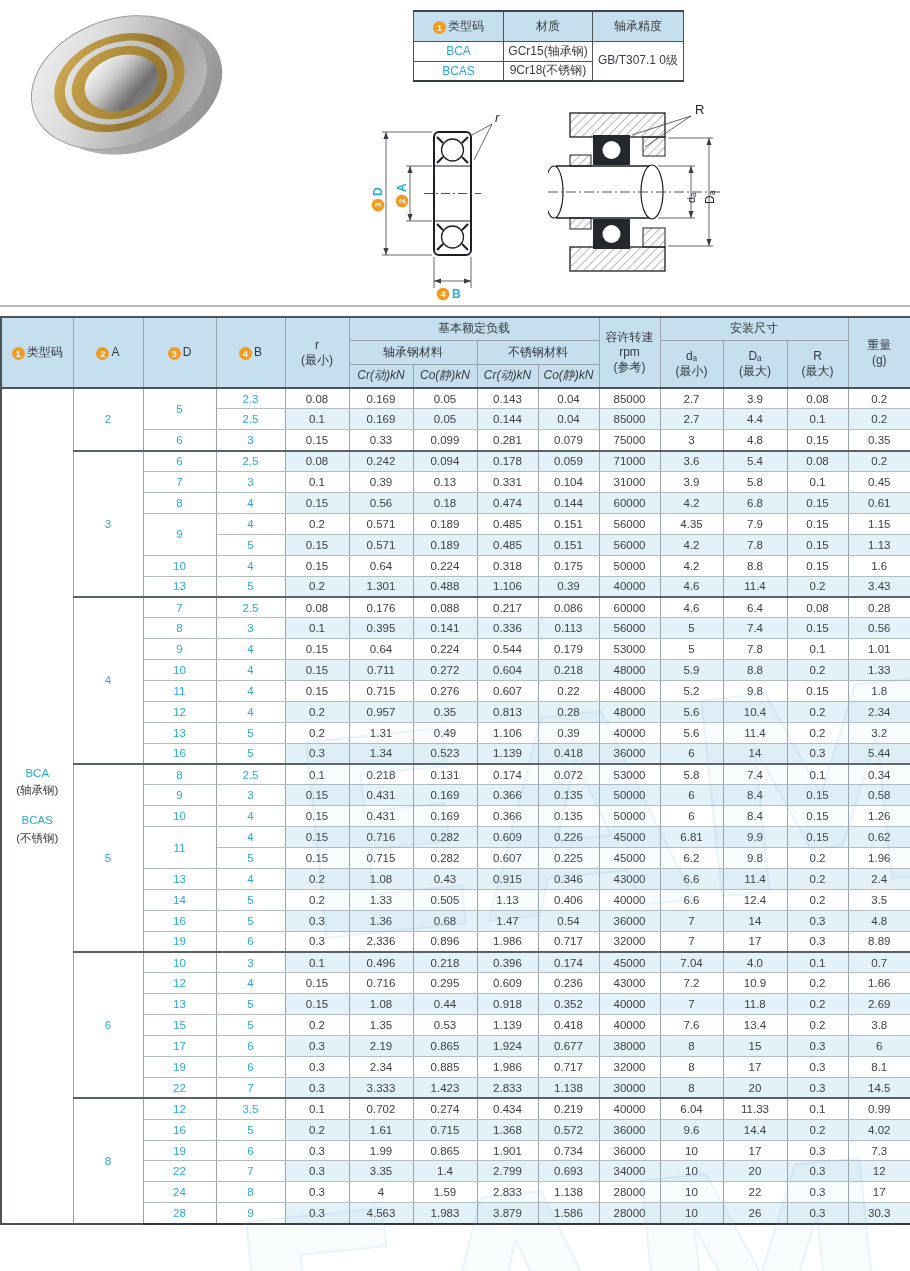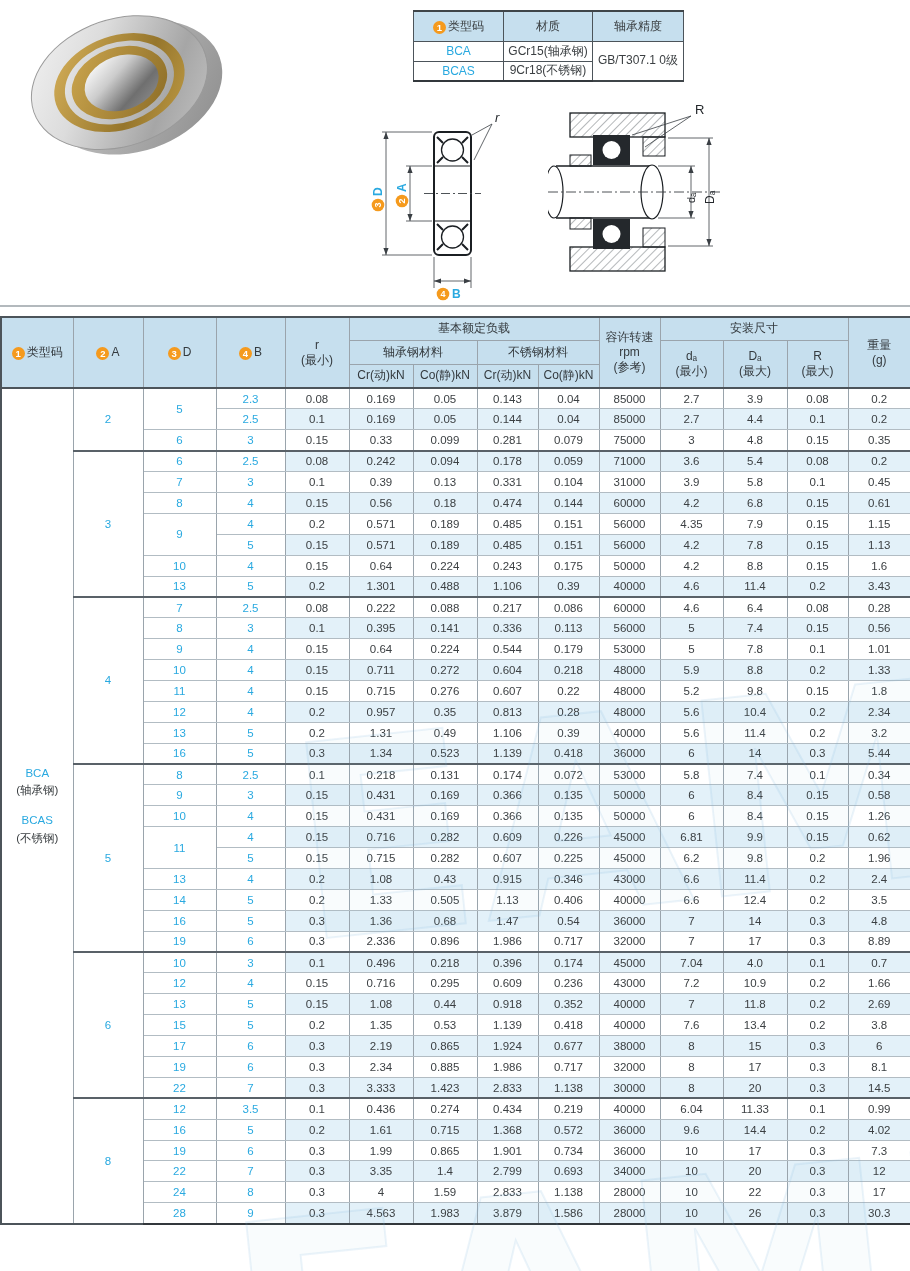--- a/index.html
+++ b/index.html
@@ -40,21 +40,21 @@
   .dim-letter { fill:#29a9e0; font-weight:bold; font-size:12px; font-family:"Liberation Sans",sans-serif; }
   .dim-num { fill:#fff; font-size:9px; font-weight:bold; font-family:"Liberation Sans",sans-serif; }
   .dk { stroke:#1b1f23; } .dimln { stroke:#3a3f44; stroke-width:0.8; }
 
   
   .spec-wrap { position:relative; margin-top:9px; }
   .spec-table { border-collapse:collapse; table-layout:fixed; width:910px; border:2px solid #4c545a; }
   .spec-table th, .spec-table td { border:1px solid #9aa4ac; text-align:center; vertical-align:middle; overflow:hidden; }
   .spec-table thead th { background:#c6dfee; font-weight:normal; font-size:12px; color:#343a3e; padding:1px 0; line-height:1.25; }
   .spec-table thead { border-bottom:2px solid #4c545a; }
-  .h-sm { font-size:11px; }
+  .h-sm { font-size:11px;font-style:italic; }
   .spec-table tbody td { font-size:11.5px; height:20.9px; padding:0; background:#fff; border-top-color:#b2bcc3; border-bottom-color:#b2bcc3; }
   tr.stripe td.val { background:#e3f1f9; }
   tr.gsep td { border-top:2px solid #596168; }
   .cyan { color:#29a9e0; }
   .tc-cell { font-size:11.5px; line-height:1.5; }
   .tc-line.dark { color:#3c4043; }
   .tc-gap { margin-top:13px; }
   tbody tr:last-child td { border-bottom:2px solid #33383c; }
 
   
@@ -363,21 +363,21 @@
           <td class="val">7.8</td>
           <td class="val">0.15</td>
           <td class="val">1.13</td>
         </tr>
         <tr>
           <td rowspan="1" class="cyan">10</td>
           <td class="cyan">4</td>
           <td class="val">0.15</td>
           <td class="val">0.64</td>
           <td class="val">0.224</td>
-          <td class="val">0.243</td>
+          <td class="val">0.318</td>
           <td class="val">0.175</td>
           <td class="val">50000</td>
           <td class="val">4.2</td>
           <td class="val">8.8</td>
           <td class="val">0.15</td>
           <td class="val">1.6</td>
         </tr>
         <tr class="stripe">
           <td rowspan="1" class="cyan">13</td>
           <td class="cyan">5</td>
@@ -390,21 +390,21 @@
           <td class="val">4.6</td>
           <td class="val">11.4</td>
           <td class="val">0.2</td>
           <td class="val">3.43</td>
         </tr>
         <tr class="gsep">
           <td rowspan="8" class="cyan">4</td>
           <td rowspan="1" class="cyan">7</td>
           <td class="cyan">2.5</td>
           <td class="val">0.08</td>
-          <td class="val">0.222</td>
+          <td class="val">0.176</td>
           <td class="val">0.088</td>
           <td class="val">0.217</td>
           <td class="val">0.086</td>
           <td class="val">60000</td>
           <td class="val">4.6</td>
           <td class="val">6.4</td>
           <td class="val">0.08</td>
           <td class="val">0.28</td>
         </tr>
         <tr class="stripe">
@@ -728,21 +728,21 @@
           <td class="val">8</td>
           <td class="val">20</td>
           <td class="val">0.3</td>
           <td class="val">14.5</td>
         </tr>
         <tr class="gsep">
           <td rowspan="6" class="cyan">8</td>
           <td rowspan="1" class="cyan">12</td>
           <td class="cyan">3.5</td>
           <td class="val">0.1</td>
-          <td class="val">0.436</td>
+          <td class="val">0.702</td>
           <td class="val">0.274</td>
           <td class="val">0.434</td>
           <td class="val">0.219</td>
           <td class="val">40000</td>
           <td class="val">6.04</td>
           <td class="val">11.33</td>
           <td class="val">0.1</td>
           <td class="val">0.99</td>
         </tr>
         <tr class="stripe">

